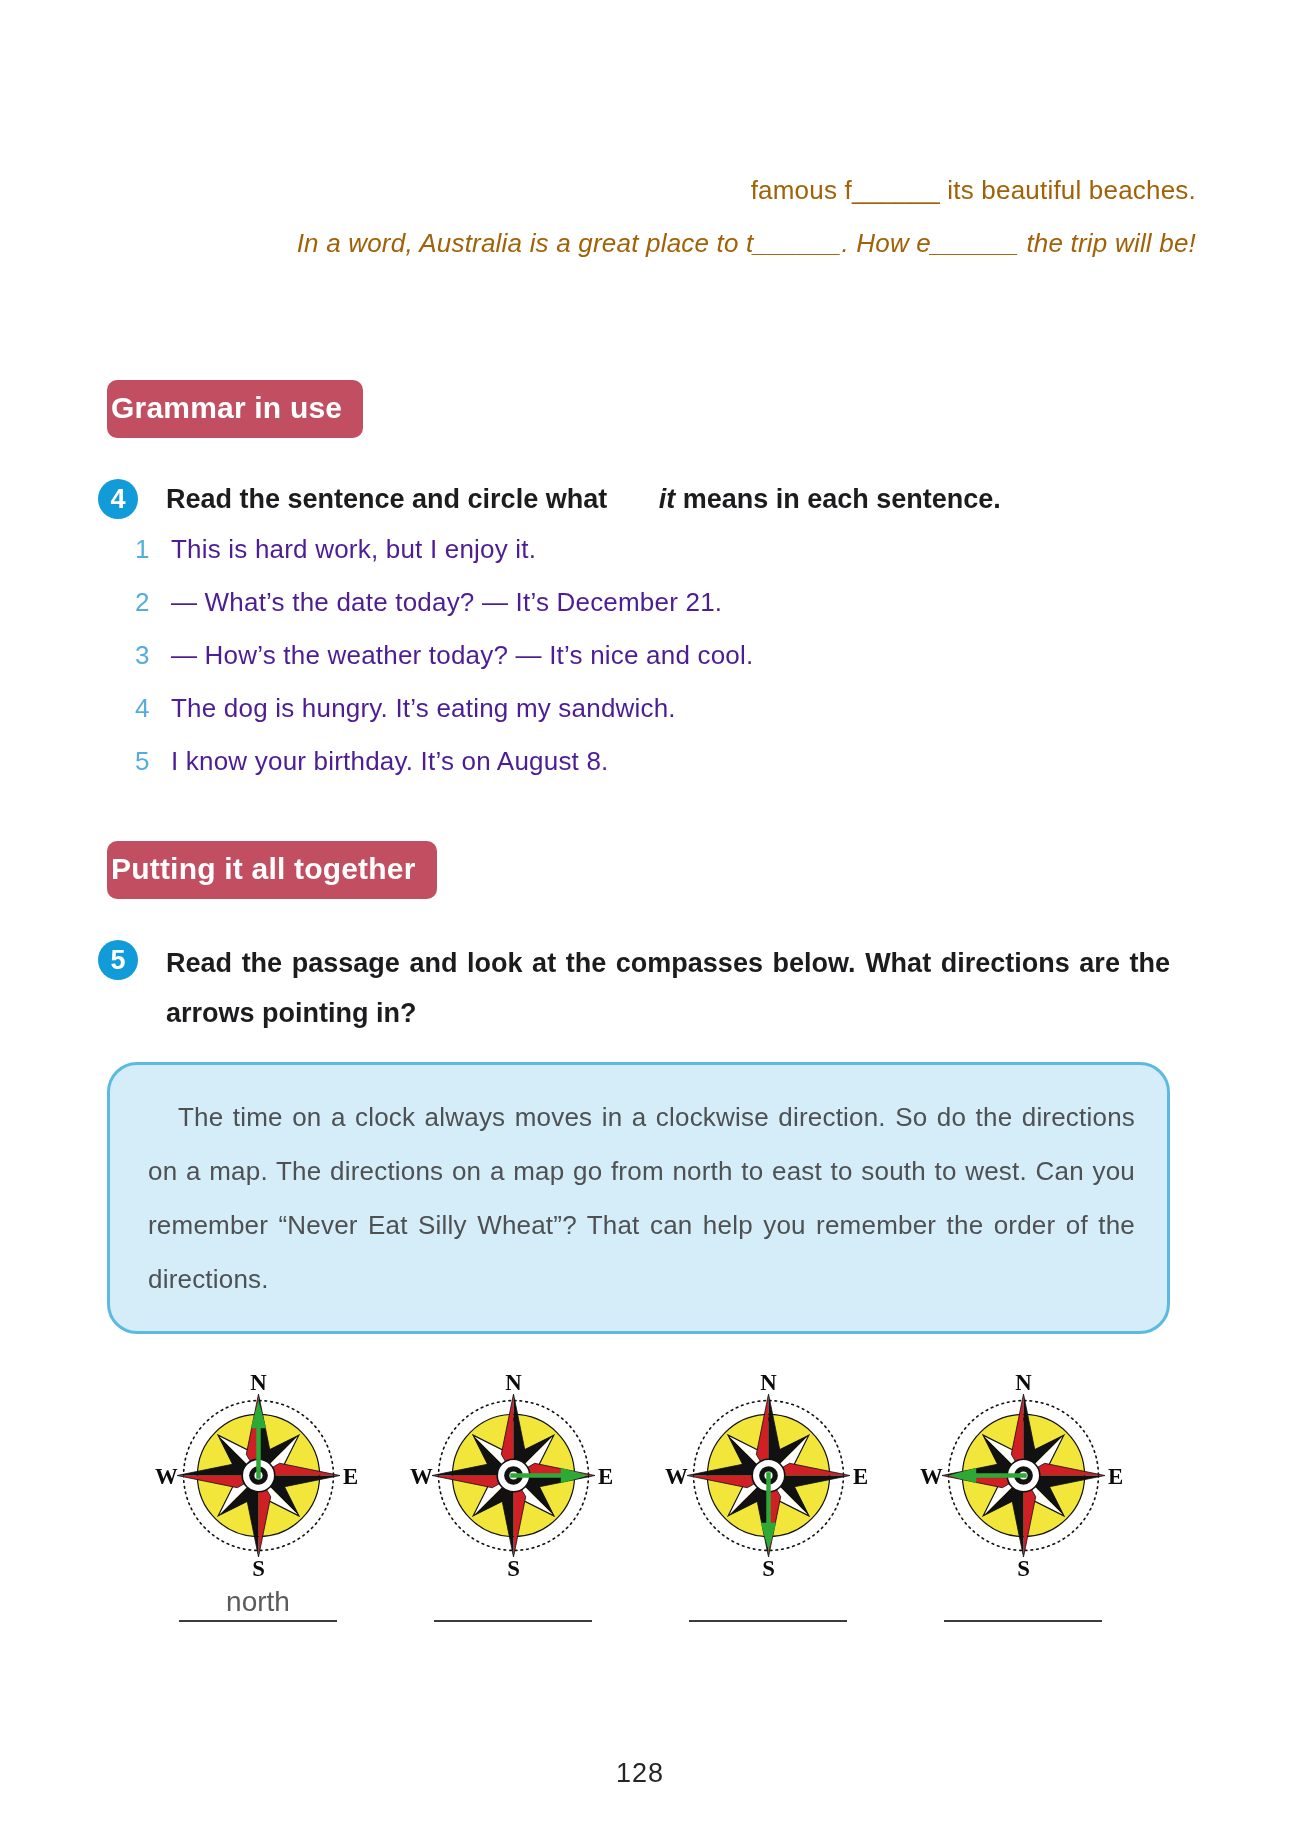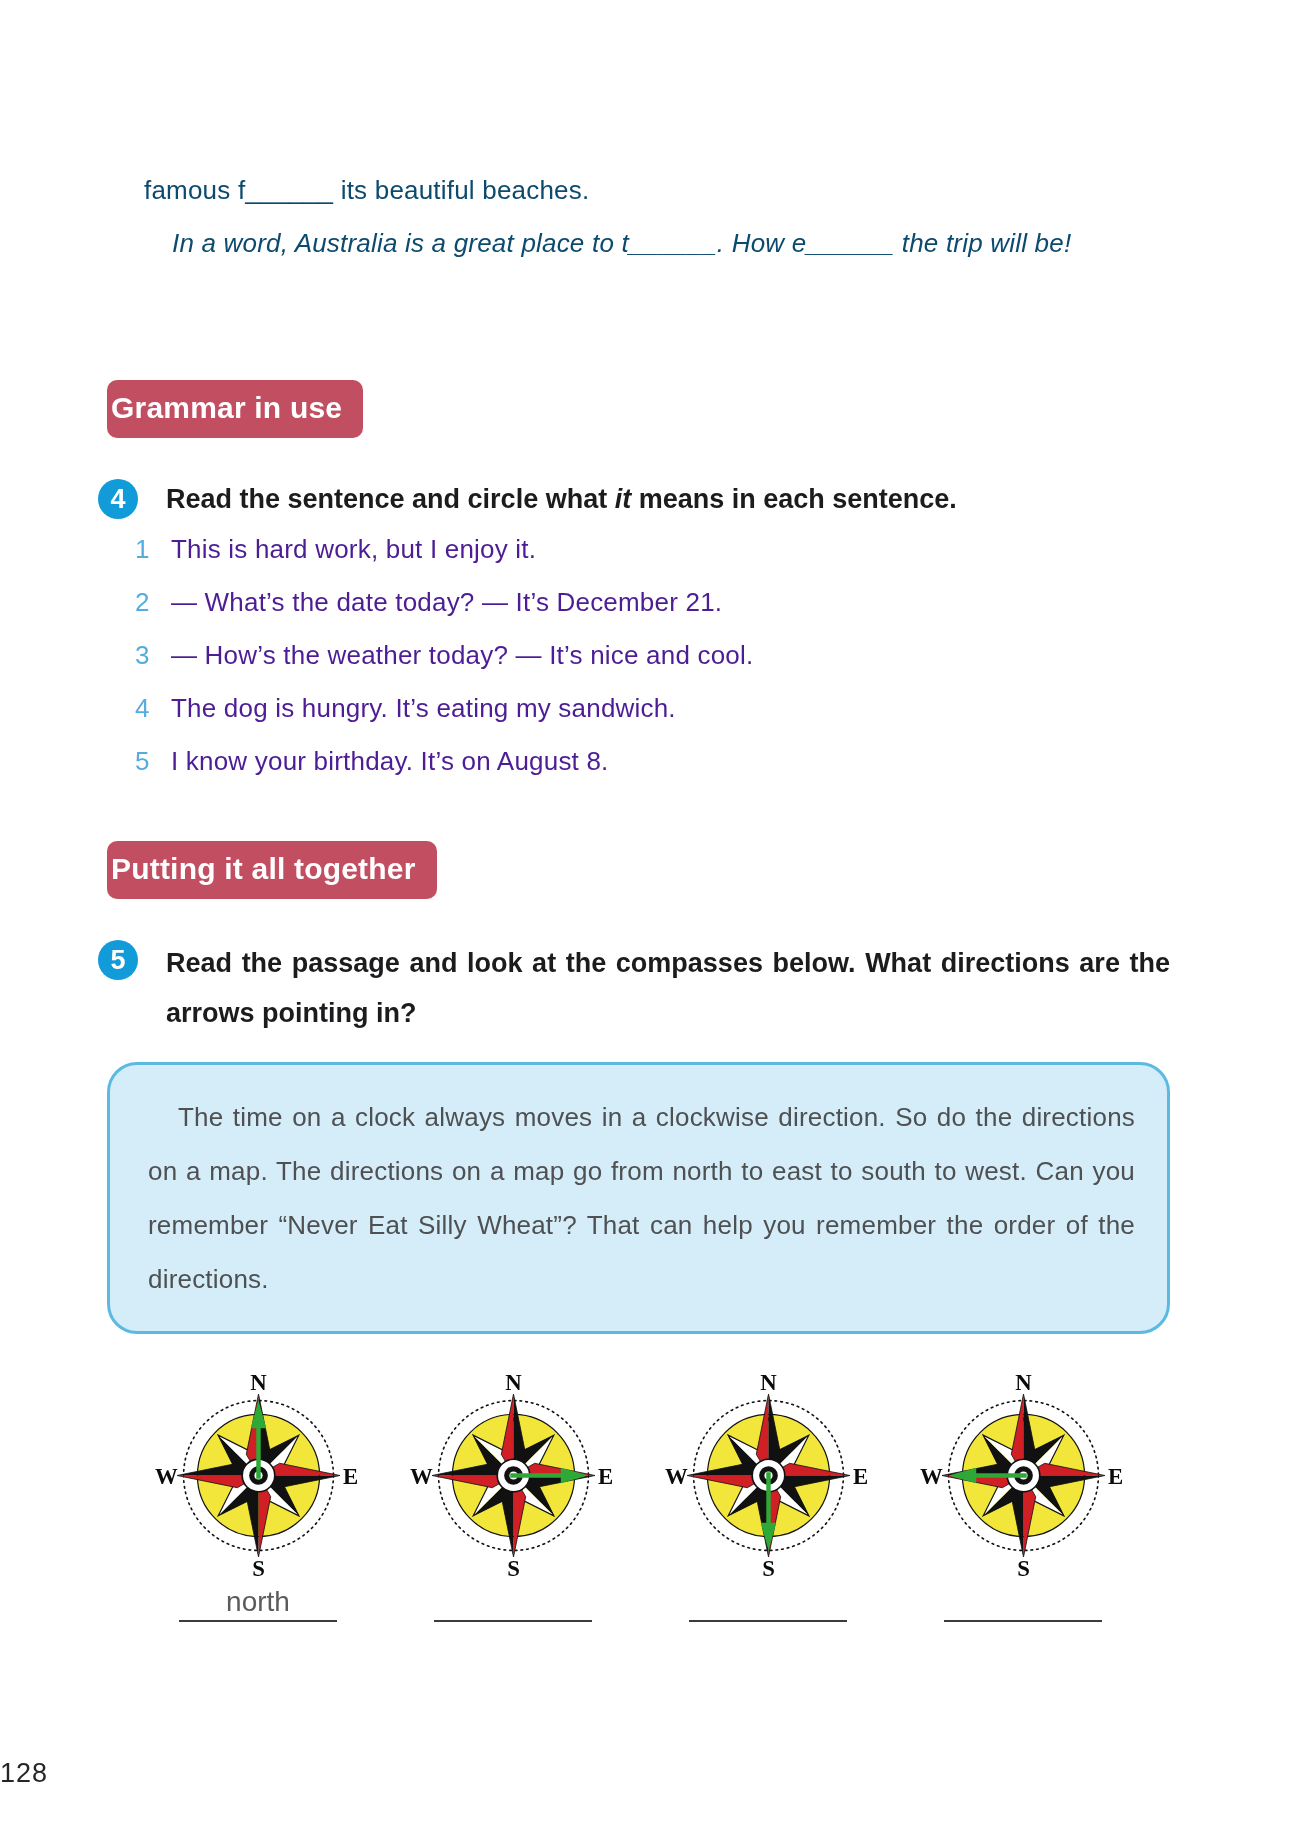--- a/index.html
+++ b/index.html
@@ -7,23 +7,24 @@
     width: 1311px; height: 1842px;
     background: #ffffff;
     position: relative;
     font-family: "Liberation Sans", sans-serif;
     color: #57585a;
     -webkit-font-smoothing: antialiased;
   }
 
   
   .opening {
-    position: absolute; top: 164px; left: 144px; width: 1040px;
-    font-size: 26px; line-height: 53px; color: #0c4a6e;
+    position: absolute; top: 164px; left: 156px; width: 1040px;
+    font-size: 26px; line-height: 53px; color: #a16207;
     letter-spacing: 0.2px;
+    text-align: right;
   }
   .opening .indent { padding-left: 28px; font-style: italic; }
 
   
   .badge {
     position: absolute; left: 107px;
     display: inline-block;
     background: #c24e61; color: #ffffff;
     font-size: 30px; font-weight: bold;
     padding: 11px 21px 13px 4px;
@@ -46,21 +47,21 @@
     background: #119bd8; color: #fff;
     font-size: 27px; font-weight: bold;
     display: flex; align-items: center; justify-content: center;
     margin-top: 2px;
   }
   .ex-title {
     font-size: 27px; font-weight: bold; color: #1c1c1e;
     line-height: 44px;
   }
   .ex-title.wide { width: 1004px; text-align: justify; line-height: 50px; }
-  .ex-title .it-word { font-style: italic; }
+  .ex-title .it-word { font-style: italic; margin-left: 44px; }
 
   
   .sent-list { position: absolute; top: 534px; left: 135px; }
   .sent-item { display: flex; height: 53px; align-items: baseline; }
   .sent-num {
     flex: 0 0 22px; color: #54adde; font-size: 26px;
   }
   .sent-text { margin-left: 14px; font-size: 26px; color: #4c1d95; letter-spacing: 0.2px; }
 
   
@@ -91,20 +92,21 @@
   .answer { margin-top: 0px; width: 158px; text-align: center; }
   .answer-word {
     display: block; min-height: 37px; line-height: 37px;
     font-size: 28px; color: #5a5b5d;
   }
   .answer-line { border-top: 2.5px solid #3c3c3c; height: 0; }
 
   
   .footer {
     position: absolute; top: 1758px; left: 0; width: 1280px;
+    text-align: center;
   }
   .page-num { font-size: 27px; color: #262626; font-weight: 500; letter-spacing: 1px; }
 
   .hidden-defs { position: absolute; width: 0; height: 0; overflow: hidden; }
 </style>
 </head>
 <body>
 
 <svg class="hidden-defs" aria-hidden="true">
   <defs>

